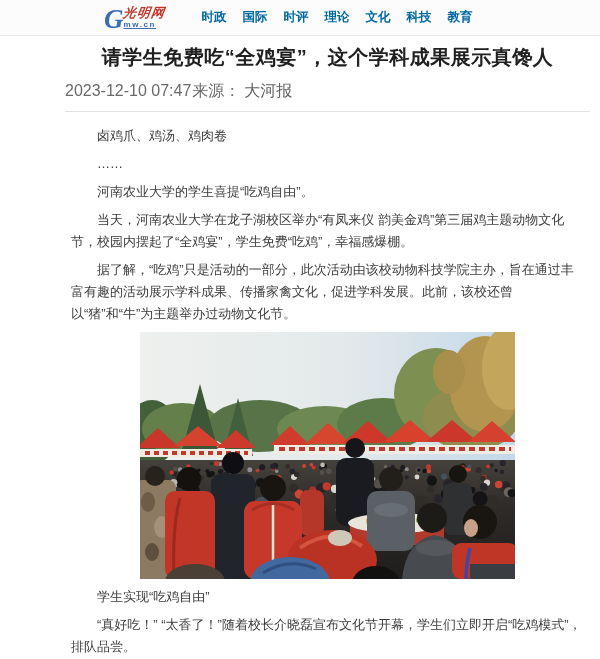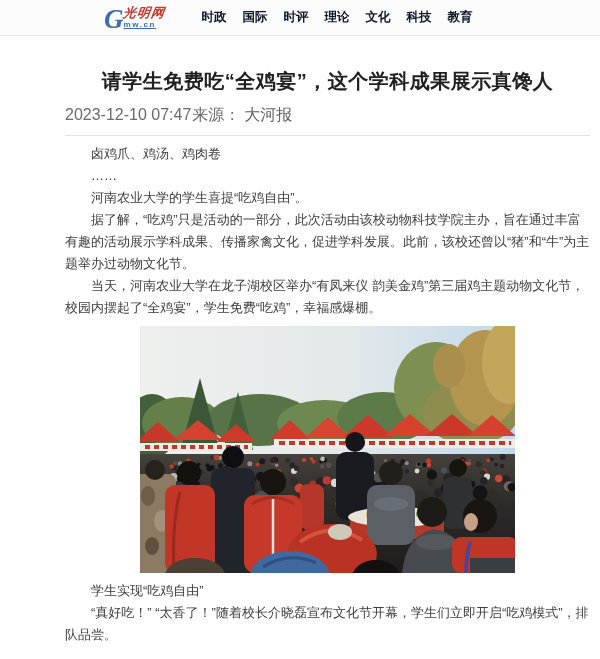--- a/index.html
+++ b/index.html
@@ -22,35 +22,35 @@
   .logo-cn{
     font-size:13px;font-weight:bold;font-style:italic;color:#c23a2e;
     letter-spacing:1px;transform:skewX(-8deg);line-height:12px;
   }
   .logo-domain{
     font-size:8px;font-weight:bold;color:#3c6cb4;letter-spacing:1.6px;
     line-height:9px;margin-top:1px;padding-left:1px;text-decoration:underline;
   }
   .main-nav{display:flex;gap:16px;margin-left:37px;}
   .main-nav a{
-    font-size:12.5px;font-weight:700;color:#0f172a;text-decoration:none;cursor:pointer;
+    font-size:12.5px;font-weight:700;color:#0369a1;text-decoration:none;cursor:pointer;
   }
   
   .article{box-sizing:border-box;width:600px;padding:0 10px 0 65px;}
   .article-inner{width:525px;}
   h1.article-title{
-    margin:32px 0 0 0;font-size:20px;line-height:26px;font-weight:bold;
+    margin:8px 0 0 0;font-size:20px;line-height:26px;font-weight:bold;
     color:#202020;text-align:center;letter-spacing:0.5px;
   }
   .article-meta{margin-top:11px;font-size:16px;color:#6a6a6a;}
   .article-meta .meta-source-label{margin-left:1px;}
   .article-meta .meta-source-name{margin-left:4px;color:#5f5f5f;}
   hr.divider{border:none;border-top:1px solid #e2e2e2;margin:9px 0 0 0;}
   .article-body{padding-top:7px;font-size:13px;line-height:22px;color:#3d3d3d;}
-  .article-body p{margin:0;text-indent:2em;}
+  .article-body p{margin:6px;text-indent:2em;}
   figure.article-photo{margin:7px auto;width:375px;height:247px;display:block;}
   figure.article-photo svg{display:block;}
 </style>
 </head>
 <body>
 
 <header class="site-header">
   <div class="logo">
     <span class="logo-g">G</span>
     <span class="logo-stack">
@@ -76,22 +76,22 @@
     <div class="article-meta">
       <span>2023-12-10 07:47</span><span class="meta-source-label">来源：</span><span class="meta-source-name">大河报</span>
     </div>
 
     <hr class="divider">
 
     <div class="article-body">
       <p>卤鸡爪、鸡汤、鸡肉卷</p>
       <p>……</p>
       <p>河南农业大学的学生喜提“吃鸡自由”。</p>
+      <p>当天，河南农业大学在龙子湖校区举办“有凤来仪 韵美金鸡”第三届鸡主题动物文化节，校园内摆起了“全鸡宴”，学生免费“吃鸡”，幸福感爆棚。</p>
       <p>据了解，“吃鸡”只是活动的一部分，此次活动由该校动物科技学院主办，旨在通过丰富有趣的活动展示学科成果、传播家禽文化，促进学科发展。此前，该校还曾以“猪”和“牛”为主题举办过动物文化节。</p>
-      <p>当天，河南农业大学在龙子湖校区举办“有凤来仪 韵美金鸡”第三届鸡主题动物文化节，校园内摆起了“全鸡宴”，学生免费“吃鸡”，幸福感爆棚。</p>
 
       <figure class="article-photo" aria-label="校园“全鸡宴”现场：红色帐篷下人山人海，许多学生穿红色外套围在摆满食物的桌旁">
         <svg id="photo-svg" width="375" height="247" viewBox="0 0 375 247" xmlns="http://www.w3.org/2000/svg">
           <defs>
             <linearGradient id="skyGrad" x1="0" y1="0" x2="1" y2="0">
               <stop offset="0" stop-color="#eef0ee"></stop>
               <stop offset="0.55" stop-color="#e3e9ea"></stop>
               <stop offset="1" stop-color="#c3d8ea"></stop>
             </linearGradient>
             <linearGradient id="crowdGrad" x1="0" y1="0" x2="0" y2="1">

